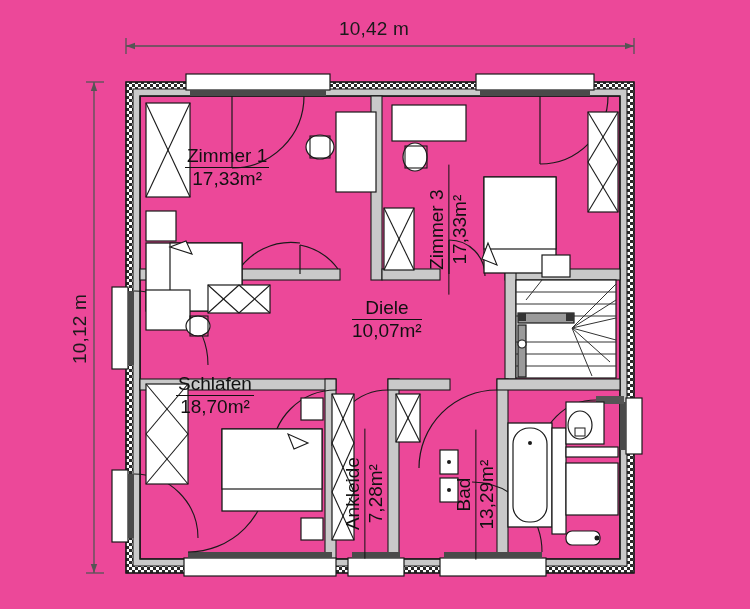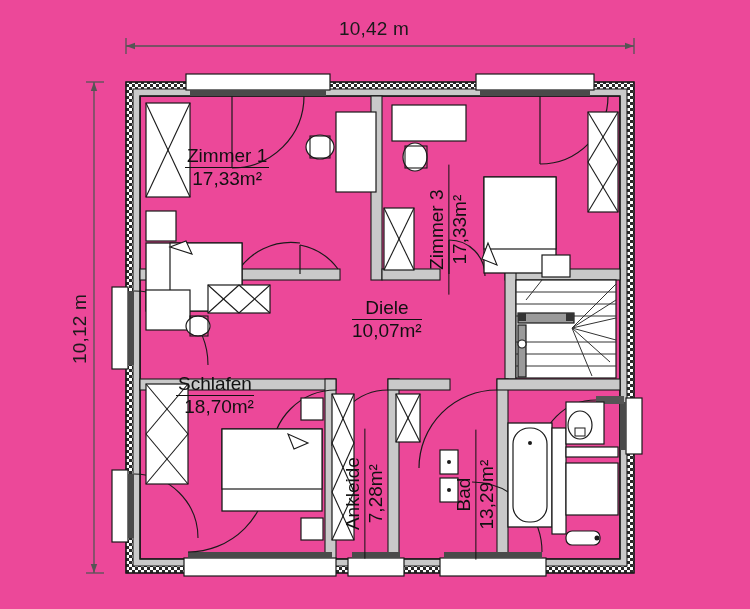--- a/index.html
+++ b/index.html
@@ -336,21 +336,21 @@
   <div class="room-label rot90" style="left:384px; top:208px; width:130px;">
     <span class="rname">Zimmer 3</span>
     <span class="rarea">17,33m²</span>
   </div>
 
   <div class="room-label" style="left:352px; top:298px;">
     <span class="rname">Diele</span>
     <span class="rarea">10,07m²</span>
   </div>
 
-  <div class="room-label" style="left:176px; top:374px;text-align:right;">
+  <div class="room-label" style="left:176px; top:374px;">
     <span class="rname">Schlafen</span>
     <span class="rarea">18,70m²</span>
   </div>
 
   <div class="room-label rot90" style="left:300px; top:472px; width:130px;">
     <span class="rname">Ankleide</span>
     <span class="rarea">7,28m²</span>
   </div>
 
   <div class="room-label rot90" style="left:411px; top:473px; width:130px;">

